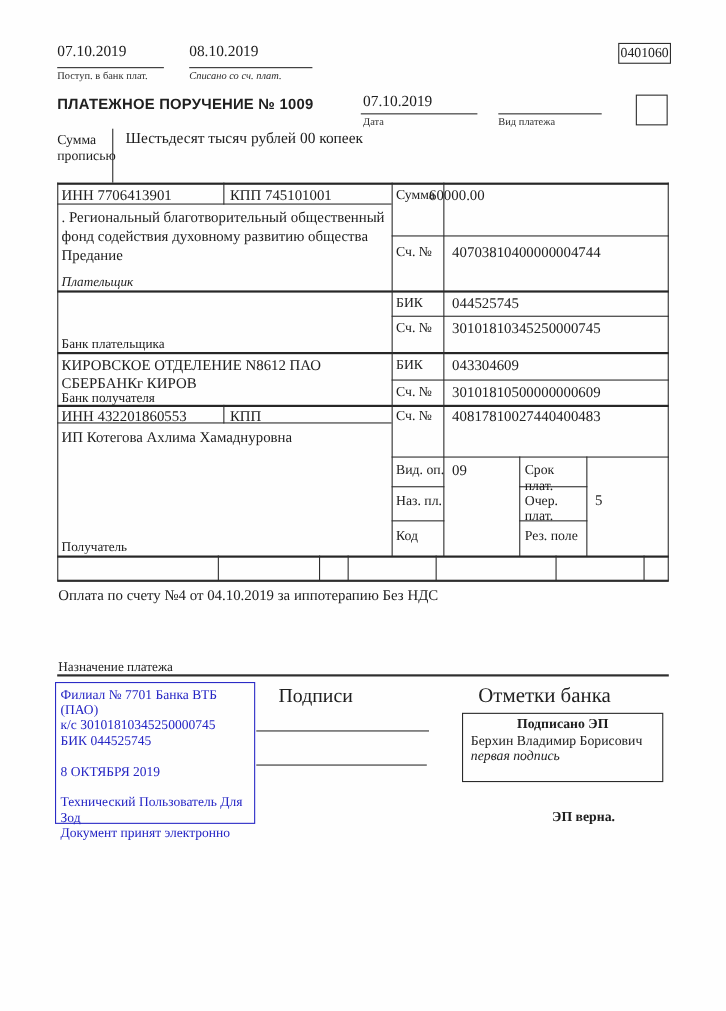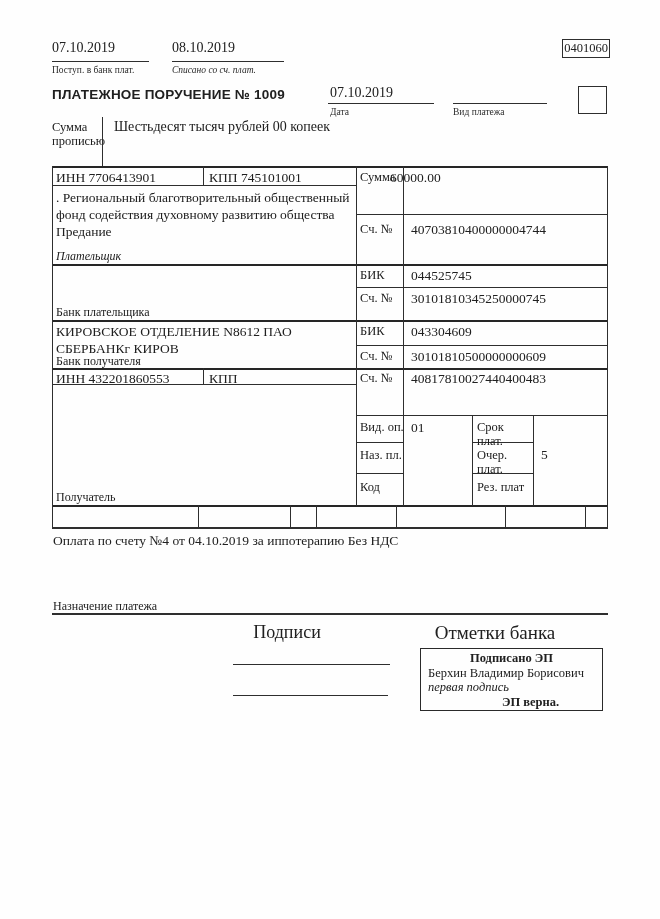--- a/index.html
+++ b/index.html
@@ -109,42 +109,53 @@
   <div class="abs t12" style="left:360px; top:324px;">БИК</div>
   <div class="abs t13" style="left:411px; top:323px;">043304609</div>
   <div class="abs t12" style="left:360px; top:349px;">Сч. №</div>
   <div class="abs t13" style="left:411px; top:348px;">30101810500000000609</div>
   <div class="abs tsec" style="left:56px; top:355px;">Банк получателя</div>
 
   <div class="abs t13" style="left:56px; top:370px;">ИНН 432201860553</div>
   <div class="abs t13" style="left:209px; top:370px;">КПП</div>
   <div class="abs t12" style="left:360px; top:371px;">Сч. №</div>
   <div class="abs t13" style="left:411px; top:370px;">40817810027440400483</div>
+  <div class="abs t13" style="left:56px; top:389px; width:298px;">ИП Котегова Ахлима Хамаднуровна</div>
   <div class="abs tsec" style="left:56px; top:491px;text-align:right;">Получатель</div>
 
   <div class="abs t12" style="left:360px; top:420px;">Вид. оп.</div>
-  <div class="abs t13" style="left:411px; top:419px;">01</div>
+  <div class="abs t13" style="left:411px; top:419px;">09</div>
   <div class="abs t12" style="left:477px; top:420px; width:46px;">Срок плат.</div>
   <div class="abs t12" style="left:360px; top:448px;">Наз. пл.</div>
   <div class="abs t12" style="left:477px; top:448px; width:46px;">Очер. плат.</div>
   <div class="abs t13" style="left:541px; top:446px;">5</div>
   <div class="abs t12" style="left:360px; top:480px;">Код</div>
-  <div class="abs t12" style="left:477px; top:480px; width:60px;">Рез. плат</div>
+  <div class="abs t12" style="left:477px; top:480px; width:60px;">Рез. поле</div>
 
   <div class="abs t13" style="left:53px; top:532px;">Оплата по счету №4 от 04.10.2019 за иппотерапию Без НДС</div>
   <div class="abs tsec" style="left:53px; top:600px;">Назначение платежа</div>
   <div class="hl" style="left:52px; top:613px; width:556px; height:1.6px;"></div>
 
+  <div class="abs stamp" style="left:50px; top:620px; width:182px; height:129px;">
+    <div class="stamp-line">Филиал № 7701 Банка ВТБ (ПАО)</div>
+    <div class="stamp-line">к/с 30101810345250000745</div>
+    <div class="stamp-line">БИК 044525745</div>
+    <div class="stamp-line"></div>
+    <div class="stamp-line">8 ОКТЯБРЯ 2019</div>
+    <div class="stamp-line"></div>
+    <div class="stamp-line">Технический Пользователь Для Зод</div>
+    <div class="stamp-line">Документ принят электронно</div>
+  </div>
 
   <div class="abs ctr" style="left:232px; top:622px; width:110px; font-size:18px;">Подписи</div>
   <div class="abs ctr" style="left:420px; top:622px; width:150px; font-size:19px;">Отметки банка</div>
 
   <div class="hl" style="left:233px; top:664px; width:157px;"></div>
   <div class="hl" style="left:233px; top:695px; width:155px;"></div>
 
   <div class="abs ep-box" style="left:420px; top:648px; width:183px; height:63px;">
     <div class="b ctr">Подписано ЭП</div>
     <div>Берхин Владимир Борисович</div>
     <div class="i">первая подпись</div>
-    <div class="b ctr" style="padding-left:38px;">ЭП верна.</div>
+    <div class="b ctr" style="padding-left:38px;margin-top:40px;">ЭП верна.</div>
   </div>
 
 </div>
 
 </body></html>

